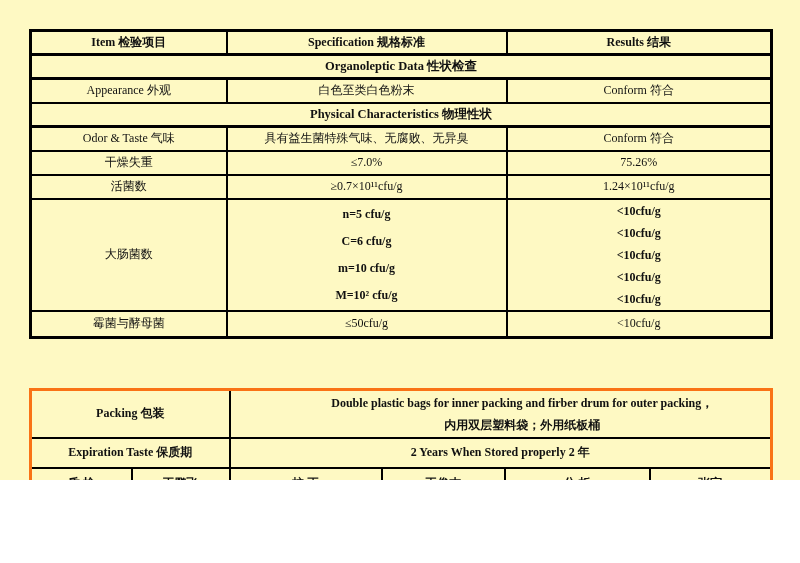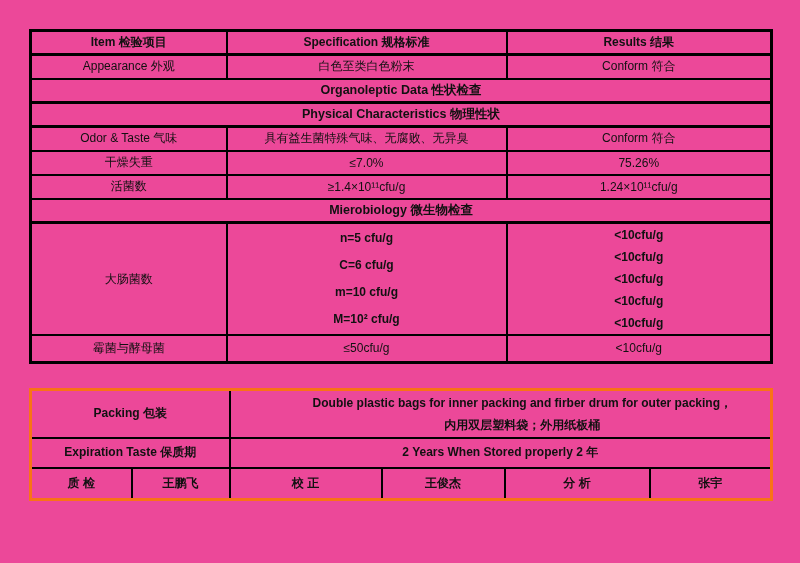--- a/index.html
+++ b/index.html
@@ -1,22 +1,22 @@
 <!DOCTYPE html>
 <html><head>
 <meta charset="utf-8">
 <style>
   * { margin: 0; padding: 0; box-sizing: border-box; }
   html, body { background: #ffffff; }
   .page {
     position: relative;
     width: 800px;
-    height: 563px;
-    background: #ec4899;
-    font-family: Liberation Sans, sans-serif;
+    height: 480px;
+    background: #fef9c3;
+    font-family: Liberation Serif, serif;
     color: #111111;
   }
   table {
     border-collapse: collapse;
     table-layout: fixed;
     position: absolute;
   }
   td {
     border: 2px solid #000000;
     text-align: center;
@@ -54,47 +54,44 @@
       <col style="width:280px">
       <col style="width:265px">
     </colgroup>
     <tbody>
         <tr class="hdr">
       <td>Item  检验项目</td>
       <td>Specification 规格标准</td>
       <td>Results  结果</td>
     </tr>
     <tr>
+      <td class="section" colspan="3">Organoleptic Data 性状检查</td>
+    </tr>
+    <tr>
       <td>Appearance  外观</td>
       <td>白色至类白色粉末</td>
       <td>Conform 符合</td>
-    </tr>
-    <tr>
-      <td class="section" colspan="3">Organoleptic Data 性状检查</td>
     </tr>
     <tr>
       <td class="section" colspan="3">Physical Characteristics 物理性状</td>
     </tr>
     <tr>
       <td>Odor &amp; Taste  气味</td>
       <td>具有益生菌特殊气味、无腐败、无异臭</td>
       <td>Conform 符合</td>
     </tr>
     <tr>
       <td>干燥失重</td>
       <td>≤7.0%</td>
       <td>75.26%</td>
     </tr>
     <tr>
       <td>活菌数</td>
-      <td>≥1.4×10¹¹cfu/g</td>
+      <td>≥0.7×10¹¹cfu/g</td>
       <td>1.24×10¹¹cfu/g</td>
-    </tr>
-    <tr>
-      <td class="section" colspan="3">Mierobiology  微生物检查</td>
     </tr>
     <tr class="row-coliform">
       <td>大肠菌数</td>
       <td class="spec-lines">
         <div>n=5 cfu/g</div>
         <div>C=6 cfu/g</div>
         <div>m=10 cfu/g</div>
         <div>M=10² cfu/g</div>
       </td>
       <td class="result-lines">

